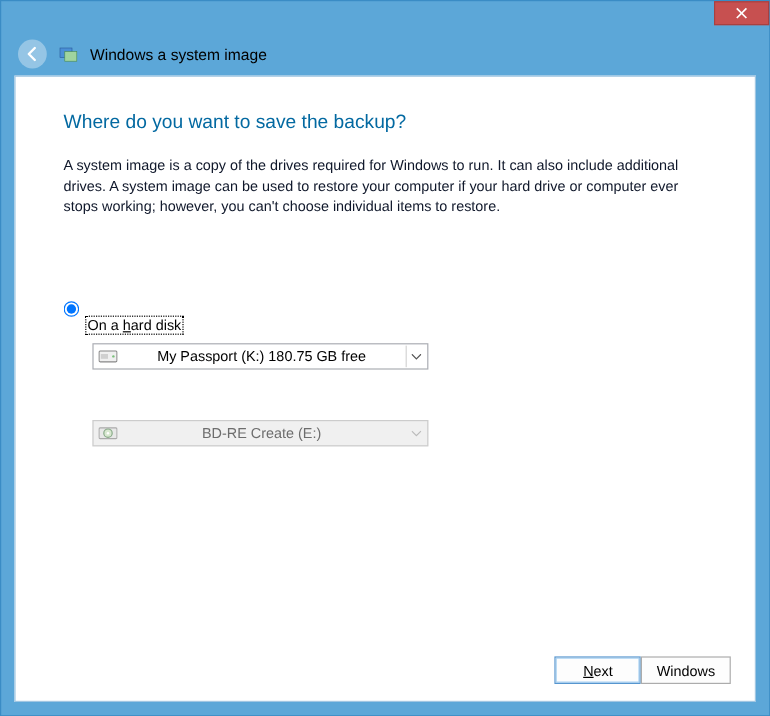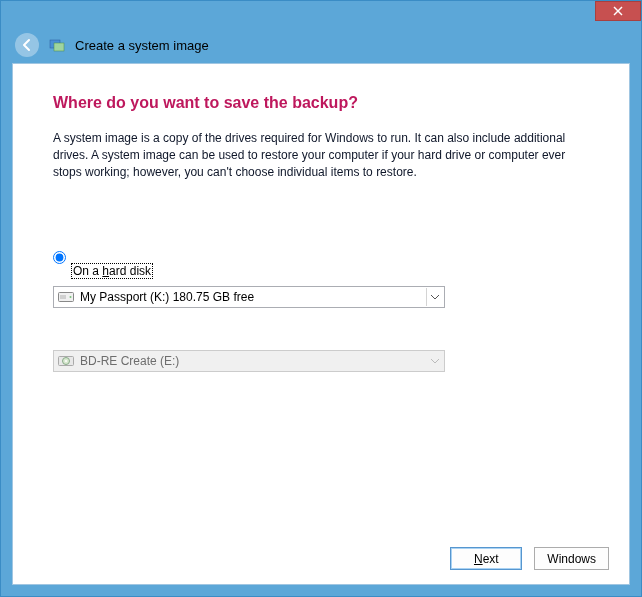--- a/index.html
+++ b/index.html
@@ -71,23 +71,23 @@
       bottom: 11px;
       background: #fff;
       border: 1px solid #a0c6e2;
     }
     .content-inner {
       padding: 30px 40px 20px 40px;
       height: 100%;
       position: relative;
     }
     .page-heading {
-      color: #be185d;
+      color: #0369a1;
       font-size: 16px;
-      font-weight: bold;
+      font-weight: normal;
       margin-bottom: 18px;
     }
     .description {
       color: #0f172a;
       font-size: 12px;
       line-height: 1.4;
       margin-bottom: 56px;
     }
     .option-group {
       margin-bottom: 42px;
@@ -109,30 +109,32 @@
       height: 13px;
       cursor: pointer;
     }
     .radio-row label {
       color: #000;
       font-size: 12px;
       cursor: pointer;
     }
     .underline { text-decoration: underline; }
     .combo {
-      width: 392px;
+      margin-left: 24px;
+      width: 280px;
       height: 22px;
       border: 1px solid #abadb3;
       background: #fff;
       display: flex;
       align-items: center;
       padding: 0 2px 0 4px;
       gap: 6px;
       cursor: pointer;
       position: relative;
+      text-align: center;
     }
     .combo.disabled {
       background: #f0f0f0;
       color: #6d6d6d;
       border-color: #cccccc;
       cursor: default;
     }
     .combo-icon {
       width: 16px;
       height: 12px;
@@ -153,21 +155,21 @@
       border-left: 1px solid transparent;
     }
     .combo:not(.disabled) .combo-chevron {
       border-left: 1px solid #d4d4d4;
     }
     .footer {
       position: absolute;
       right: 20px;
       bottom: 14px;
       display: flex;
-      gap: 12px;
+      gap: 0;
       margin-top: 47px;
     }
     .btn {
       min-width: 72px;
       height: 23px;
       background: #fdfdfd;
       border: 1px solid #acacac;
       font-family: inherit;
       font-size: 12px;
       cursor: pointer;
@@ -197,21 +199,21 @@
       <svg viewBox="0 0 14 14">
         <path d="M9 2 L4 7 L9 12" stroke="#fff" stroke-width="2" fill="none" stroke-linecap="round" stroke-linejoin="round"></path>
       </svg>
     </div>
     <span class="app-icon">
       <svg viewBox="0 0 16 16">
         <rect x="1" y="3" width="10" height="8" fill="#4a8fd6" stroke="#2a5a9a" stroke-width="0.5"></rect>
         <rect x="5" y="6" width="10" height="8" fill="#9fd49f" stroke="#4a8a4a" stroke-width="0.5"></rect>
       </svg>
     </span>
-    <span class="header-title">Create a system image</span>
+    <span class="header-title">Windows a system image</span>
   </div>
 
   <div class="content-panel">
     <div class="content-inner">
       <h1 class="page-heading">Where do you want to save the backup?</h1>
       <p class="description">A system image is a copy of the drives required for Windows to run. It can also include additional drives. A system image can be used to restore your computer if your hard drive or computer ever stops working; however, you can't choose individual items to restore.</p>
 
       <div class="option-group">
         <div class="radio-row focused">
           <input type="radio" name="dest" id="r1" checked="" style="">

